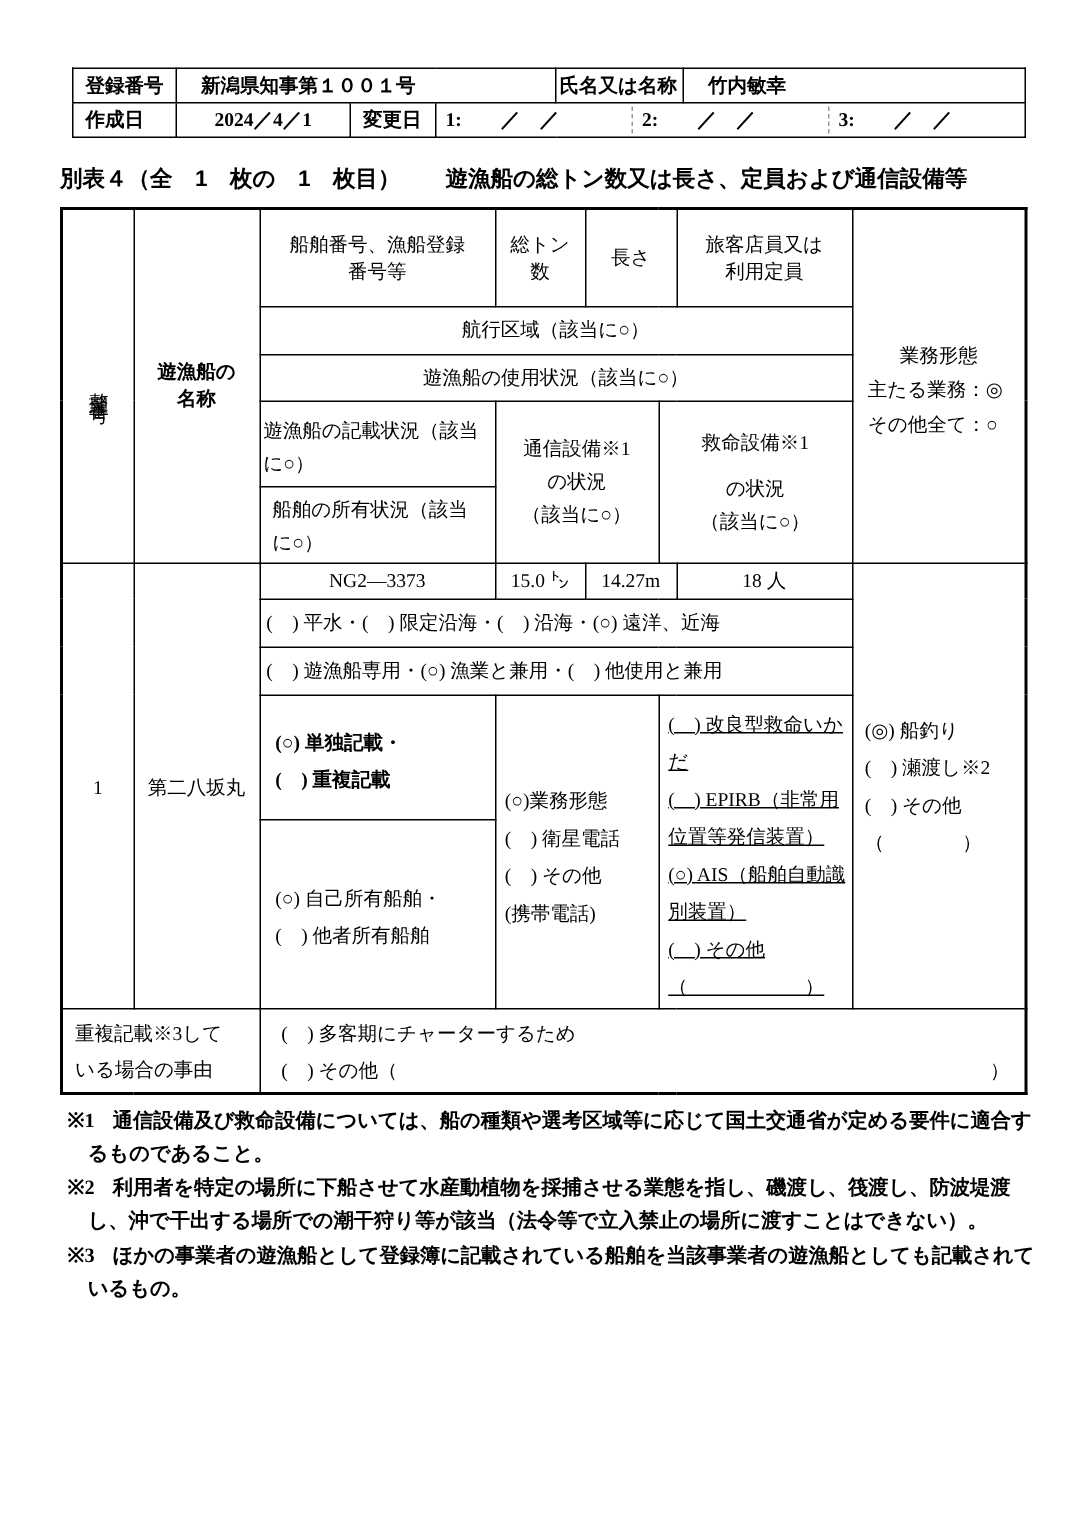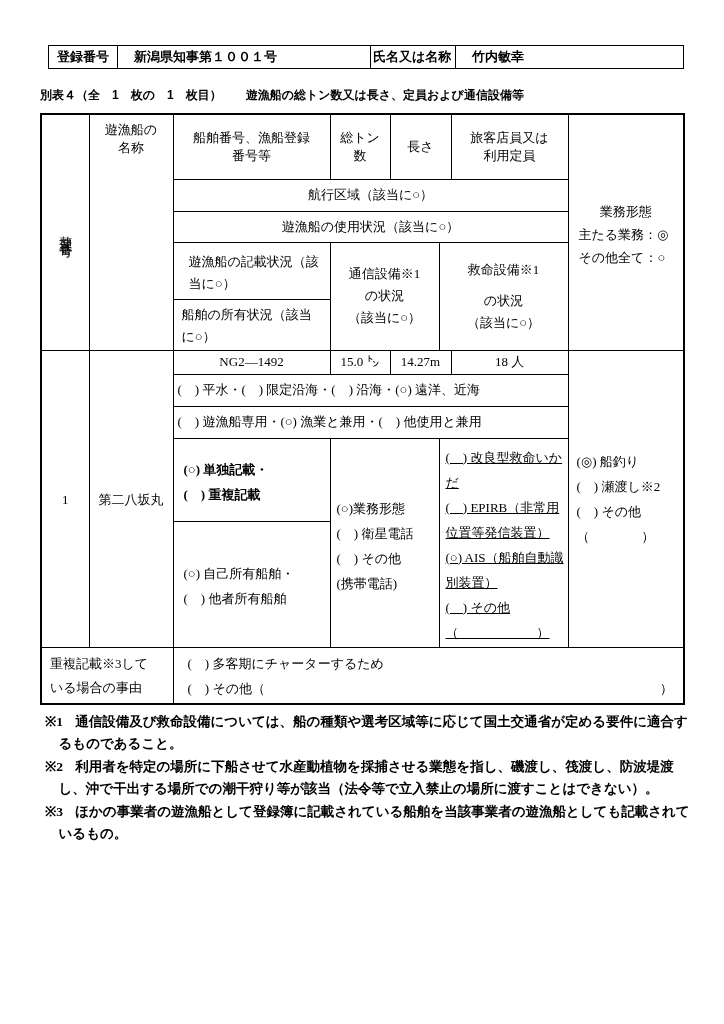--- a/index.html
+++ b/index.html
@@ -20,21 +20,21 @@
   table.meta td { border:1.5px solid #000; padding:2px 6px; height:23px; white-space:nowrap; overflow:hidden; }
   table.meta td.lbl { text-align:left; padding-left:8px; }
   .mod-slots { display:flex; width:100%; }
   .mod-slot { flex:1 1 0; padding-left:6px; white-space:pre; }
   .mod-slot + .mod-slot { border-left:1px dashed #999; }
 
   
   .title {
     margin:18px 0 9px 0;
     font-family:"Liberation Sans","DejaVu Sans",sans-serif;
-    font-weight:700; font-size:12px; white-space:nowrap;
+    font-weight:700; font-size:15px; white-space:nowrap;
   }
 
   
   table.main {
     border-collapse:collapse; table-layout:fixed;
     width:643px; font-size:13px; border:2px solid #000;
   }
   table.main td { border:1px solid #000; padding:2px 4px; vertical-align:middle; overflow:hidden; }
   td.c  { text-align:center; }
   td.top { vertical-align:top; }
@@ -68,20 +68,32 @@
         <col style="width:85px">
         <col style="width:228px">
     </colgroup>
     <tbody>
         <tr>
       <td class="lbl">登録番号</td>
       <td colspan="3" style="padding-left:16px;">新潟県知事第１００１号</td>
       <td class="lbl" style="text-align:right; padding-left:2px;">氏名又は名称</td>
       <td style="padding-left:16px;">竹内敏幸</td>
     </tr>
+    <tr>
+      <td class="lbl">作成日</td>
+      <td style="text-align:center;">2024／4／1</td>
+      <td class="lbl">変更日</td>
+      <td colspan="3" style="padding:0;">
+        <div class="mod-slots">
+          <div class="mod-slot">1:　　／　／</div>
+          <div class="mod-slot">2:　　／　／</div>
+          <div class="mod-slot">3:　　／　／</div>
+        </div>
+      </td>
+    </tr>
   </tbody>
     </table>
 
   <div class="title">別表４（全　1　枚の　1　枚目）　　遊漁船の総トン数又は長さ、定員および通信設備等</div>
 
   <table class="main">
     <colgroup>
       <col style="width:48px">
         <col style="width:84px">
         <col style="width:157px">
@@ -93,21 +105,21 @@
     </colgroup>
 
     <tbody>
         <tr style="height:65px;">
       <td class="c" rowspan="5">
         <div class="vwrap">
               <span class="vtext">整理番号</span>
             </div>
       </td>
       <td class="c" rowspan="5" style="vertical-align:middle;">
-        <div style="height:223px; display:flex; flex-direction:column; ">
+        <div style="height:223px; display:flex; flex-direction:column; justify-content:center;font-weight:bold;">
           <div>遊漁船の</div>
           <div>名称</div>
         </div>
       </td>
       <td class="c">
         <div>船舶番号、漁船登録</div>
         <div>番号等</div>
       </td>
       <td class="c">総トン数</td>
       <td class="c" colspan="2">長さ</td>
@@ -121,40 +133,40 @@
         <div class="bh2">その他全て：○</div>
       </td>
     </tr>
     <tr style="height:32px;">
       <td class="c" colspan="5">航行区域（該当に○）</td>
     </tr>
     <tr style="height:31px;">
       <td class="c" colspan="5">遊漁船の使用状況（該当に○）</td>
     </tr>
     <tr style="height:57px;">
-      <td class="top" style="padding:6px 6px 2px 15px; line-height:22px;">遊漁船の記載状況（該当に○）</td>
+      <td class="top" style="padding:6px 6px 2px 2px; line-height:22px;">遊漁船の記載状況（該当に○）</td>
       <td class="c" colspan="2" rowspan="2" style="line-height:22px;">
         <div>通信設備※1</div>
         <div>の状況</div>
         <div>（該当に○）</div>
       </td>
       <td class="c" colspan="2" rowspan="2" style="line-height:22px;">
         <div>救命設備※1</div>
         <div class="gap">の状況</div>
         <div>（該当に○）</div>
       </td>
     </tr>
     <tr style="height:38px;">
       <td class="top" style="padding:4px 6px 2px 8px; line-height:22px;">船舶の所有状況（該当に○）</td>
     </tr>
 
     <tr style="height:24px;">
       <td class="c top" rowspan="5" style="padding-top:4px;">1</td>
       <td class="c top" rowspan="5" style="padding-top:4px;">第二八坂丸</td>
-      <td class="c nowrap">NG2―1492</td>
+      <td class="c nowrap">NG2―3373</td>
       <td class="c nowrap" style="padding:2px 1px;">15.0 ㌧</td>
       <td class="c nowrap" colspan="2">14.27m</td>
       <td class="c nowrap">18 人</td>
       <td class="top lh" rowspan="5" style="padding:3px 4px 2px 8px;">
         <div class="nowrap">(◎) 船釣り</div>
         <div class="nowrap">(　) 瀬渡し※2</div>
         <div class="nowrap">(　) その他</div>
         <div class="nowrap">（　　　　）</div>
       </td>
     </tr>

